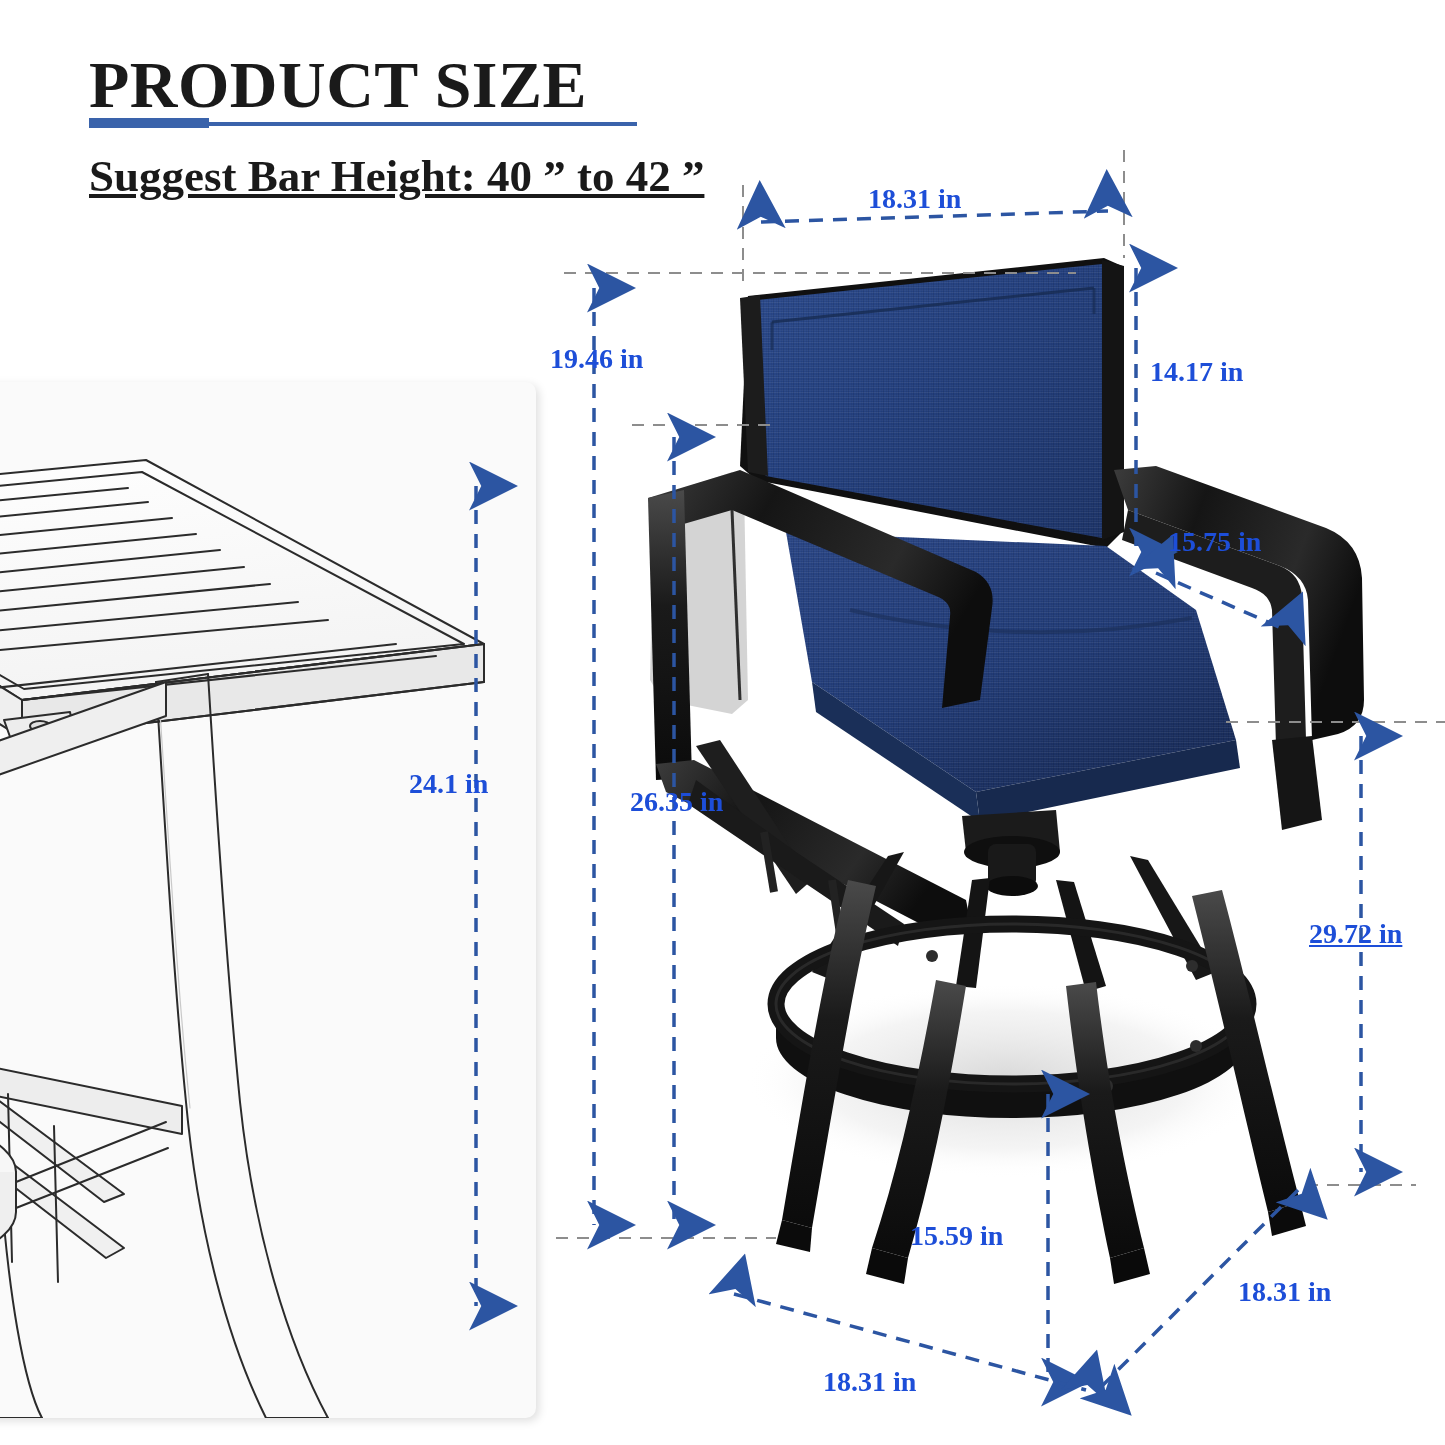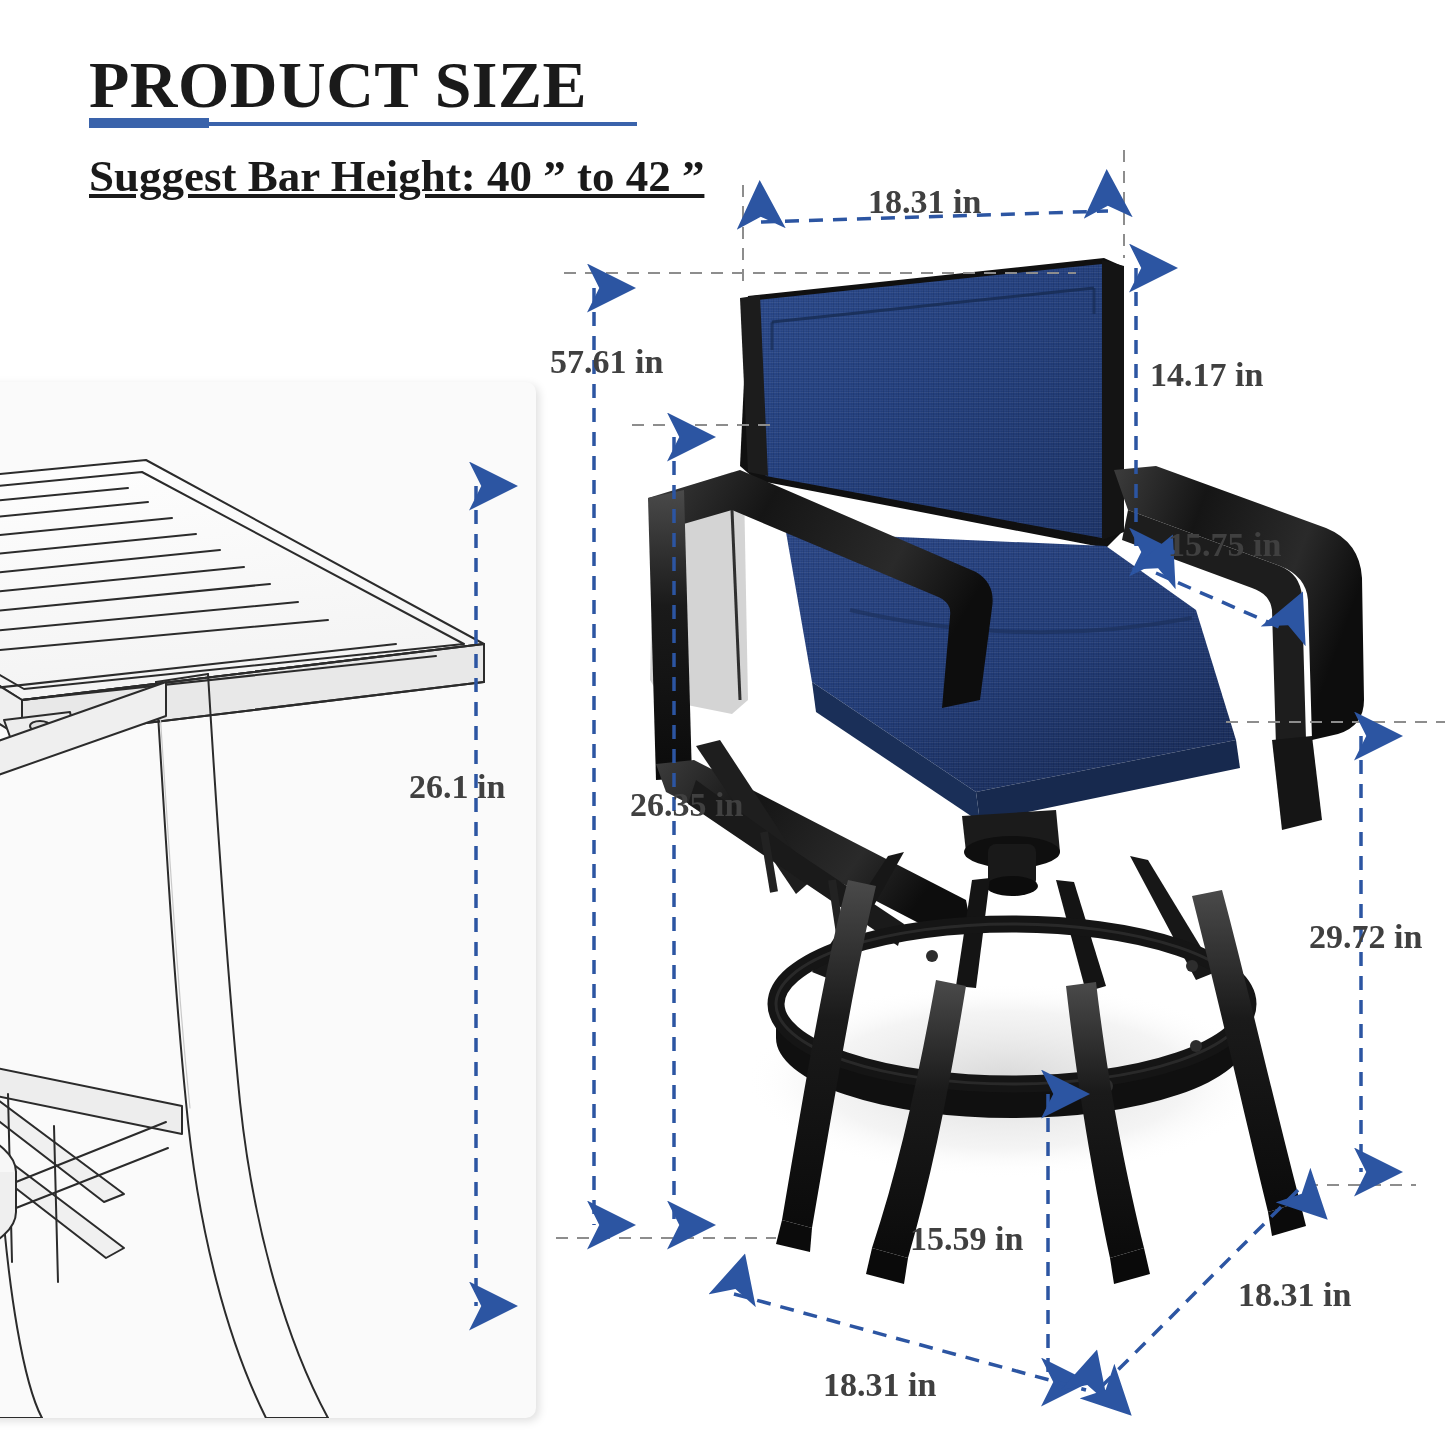--- a/index.html
+++ b/index.html
@@ -42,21 +42,21 @@
   }
   #table-illustration{position:absolute;left:0;top:0;width:700px;height:1036px;}
 
   
   #chair-photo{position:absolute;left:620px;top:180px;width:760px;height:1120px;}
 
   
   .dim-label{
     position:absolute;
     font-family:"Liberation Serif", serif;
-    font-weight:700;font-size:34px;color:#404040;
+    font-weight:700;font-size:28px;color:#1d4ed8;
     white-space:nowrap;line-height:1;
   }
   .svg-dim{position:absolute;left:0;top:0;width:1445px;height:1445px;pointer-events:none;}
 </style>
 </head>
 <body>
 
 <div class="stage">
 
   <div id="page-title">PRODUCT SIZE</div>
@@ -311,33 +311,33 @@
       <line x1="1032" y1="1094" x2="1032" y2="1382" marker-start="url(#ahU)" marker-end="url(#ahD)"></line>
 
       <line x1="718" y1="1294" x2="1070" y2="1390" marker-start="url(#ahU)" marker-end="url(#ahU)"></line>
 
       <line x1="1282" y1="1190" x2="1086" y2="1386" marker-start="url(#ahU)" marker-end="url(#ahU)"></line>
 
       <line x1="460" y1="486" x2="460" y2="1306" marker-start="url(#ahU)" marker-end="url(#ahD)"></line>
     </g>
   </svg>
 
-  <div class="dim-label" style="left:393px;top:770px;">26.1 in</div>
+  <div class="dim-label" style="left:393px;top:770px;">24.1 in</div>
 
   <div class="dim-label" style="left:852px;top:185px;">18.31 in</div>
 
-  <div class="dim-label" style="left:534px;top:345px;">57.61 in</div>
+  <div class="dim-label" style="left:534px;top:345px;">19.46 in</div>
 
   <div class="dim-label" style="left:1134px;top:358px;text-align:right;">14.17 in</div>
 
   <div class="dim-label" style="left:1152px;top:528px;text-align:center;">15.75 in</div>
 
   <div class="dim-label" style="left:614px;top:788px;">26.35 in</div>
 
-  <div class="dim-label" style="left:1293px;top:920px;">29.72 in</div>
+  <div class="dim-label" style="left:1293px;top:920px;text-decoration:underline;">29.72 in</div>
 
   <div class="dim-label" style="left:894px;top:1222px;">15.59 in</div>
 
   <div class="dim-label" style="left:807px;top:1368px;">18.31 in</div>
 
   <div class="dim-label" style="left:1222px;top:1278px;">18.31 in</div>
 
 </div>
 
 </body></html>

